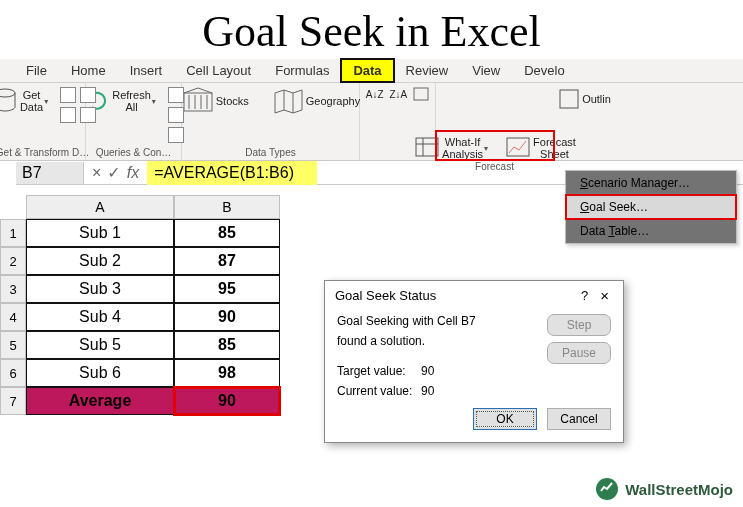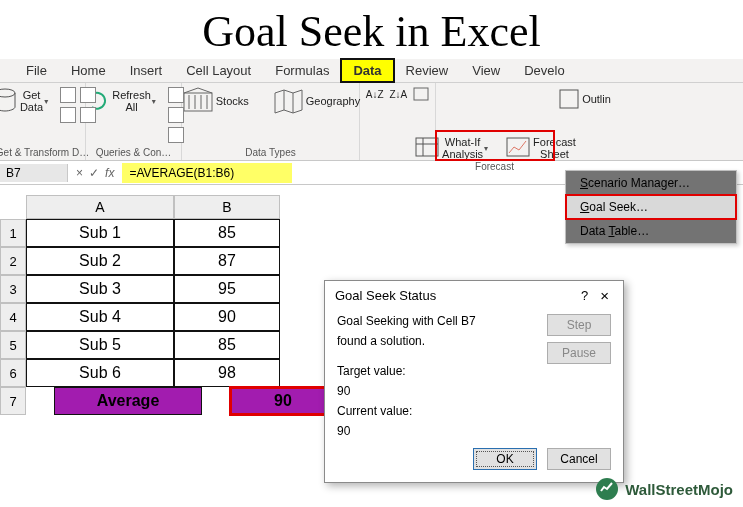--- a/index.html
+++ b/index.html
@@ -24,52 +24,52 @@
   .vitem { display:flex; align-items:center; gap:4px; cursor:pointer; padding:0 2px;}
   .grparea { display:flex; align-items:flex-start; height:58px; gap:8px;}
 
   .whatif-hi { outline: 2px solid #e00000; outline-offset: -1px; margin-top: 48px; }
 
   .menu { position:absolute; right:6px; top:170px; width:172px; background:#737373; border:1px solid #bfbfbf; font-size:12px; box-shadow:2px 2px 4px rgba(0,0,0,.2); }
   .menu .mi { padding:5px 14px; cursor:pointer; }
   .menu .mi.sel { background:#d9d9d9; outline:2px solid #e00000; outline-offset:-1px; }
   .underline-key { text-decoration: underline; }
 
-  .namebox-row { display:flex; align-items:center; border-bottom:1px solid #c8c8c8; background:#fff; height:24px; font-size:12px;}
+  .namebox-row { display:flex; align-items:center; border-bottom:1px solid #c8c8c8; background:#fff; height:24px; font-size:16px;margin-left:16px;}
   .namebox { width:68px; padding:2px 6px; border-right:1px solid #c8c8c8; background:#e7e7e7; }
   .fx-controls { display:flex; align-items:center; gap:6px; padding:0 8px; color:#666;}
   .fx-input { flex:0 0 170px; background:#ffff66; padding:2px 6px; border:1px solid transparent; }
 
   .sheet-area { display:flex; }
   .colhdrs { display:flex; margin-left:26px; }
   .colhdr { border:1px solid #c0c0c0; background:#eee; text-align:center; font-size:14px; font-weight:400; height:24px; display:flex; align-items:center; justify-content:center;}
   .rowhdr { width:26px; border:1px solid #c0c0c0; background:#eee; text-align:center; font-size:13px; height:28px; display:flex; align-items:center; justify-content:center;}
   .grid { display:flex; }
   .rows { display:flex; flex-direction:column; }
   .cells { display:flex; flex-direction:column; }
   .row { display:flex; }
   .cell { border:1px solid #111; height:28px; display:flex; align-items:center; font-size:16px; padding:0 0; }
   .cA { width:148px; justify-content:center; }
-  .cB { width:106px; justify-content:center; }
-  .avgrow .cell { background:#a21caf; font-weight:700;margin-left:28px; }
+  .cB { width:106px; justify-content:center;font-weight:bold; }
+  .avgrow .cell { background:#be185d; font-weight:700; }
   .b7cell { outline:3px solid #e00000; outline-offset:-2px; }
 
   .dialog { position:absolute; left:324px; top:280px; width:300px; background:#fff; border:1px solid #8a8a8a; box-shadow:3px 3px 8px rgba(0,0,0,.3); font-size:12px;}
   .dlg-title { display:flex; align-items:center; padding:6px 10px; font-size:13px; }
   .dlg-title .sp { flex:1; }
   .dlg-close { font-size:15px; cursor:pointer; padding:0 4px; }
   .dlg-help { font-size:13px; cursor:pointer; padding:0 8px; }
   .dlg-body { display:flex; padding:4px 12px 10px; gap:10px;}
   .dlg-left { flex:1; display:flex; flex-direction:column; gap:6px; }
   .dlg-right { display:flex; flex-direction:column; gap:6px; }
   .dlg-btn { width:64px; height:22px; border:1px solid #adadad; background:#e1e1e1; font-size:12px; cursor:pointer; }
-  .dlg-btn[disabled] { color:#888; cursor:default; }
+  .dlg-btn[disabled] { color:#888; cursor:default;border-radius:7px; }
   .dlg-foot { display:flex; justify-content:flex-end; gap:10px; padding:0 12px 12px;}
   .ok { outline:1px dotted #555; outline-offset:-4px; border-color:#2a6fb0;}
-  .kv { display:flex; gap:6px;flex-direction:column; }
+  .kv { display:flex; gap:6px; }
   .kv .k { width:78px; }
 
   .watermark { position:absolute; right:10px; bottom:6px; font-size:15px; font-weight:600; color:#2e5a3a; display:flex; align-items:center; gap:6px;}
   .wm-logo { width:24px; height:24px; }
 
   svg { display:block; }
 </style>
 </head>
 <body>
 

